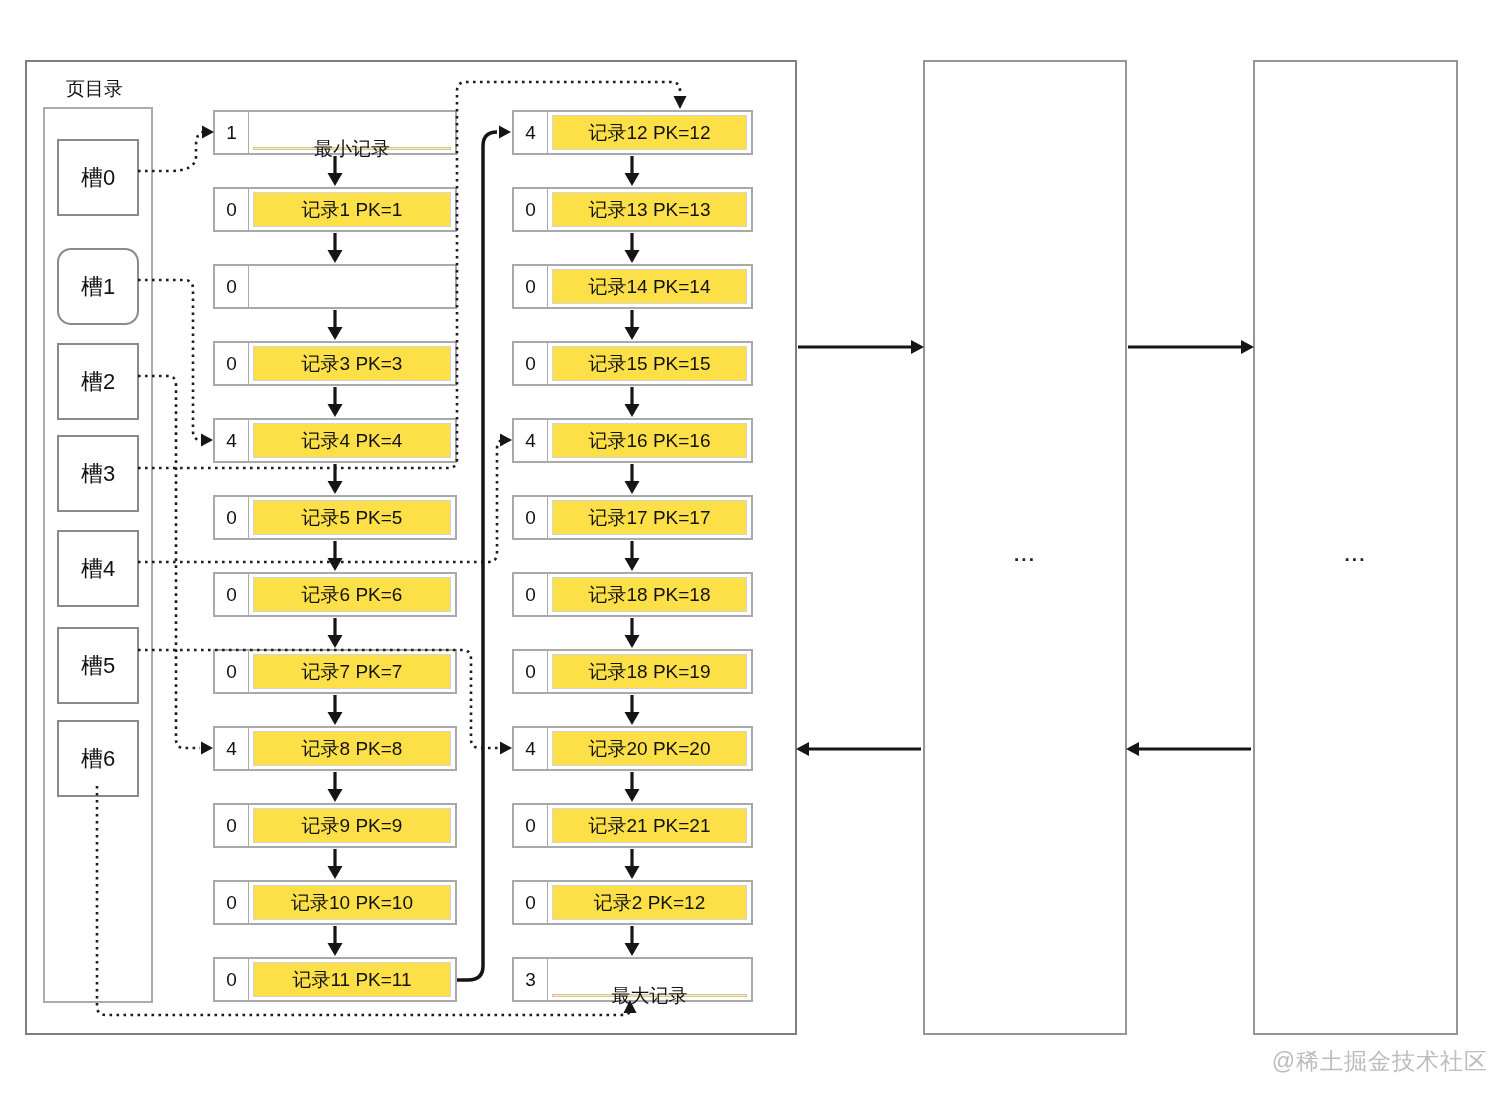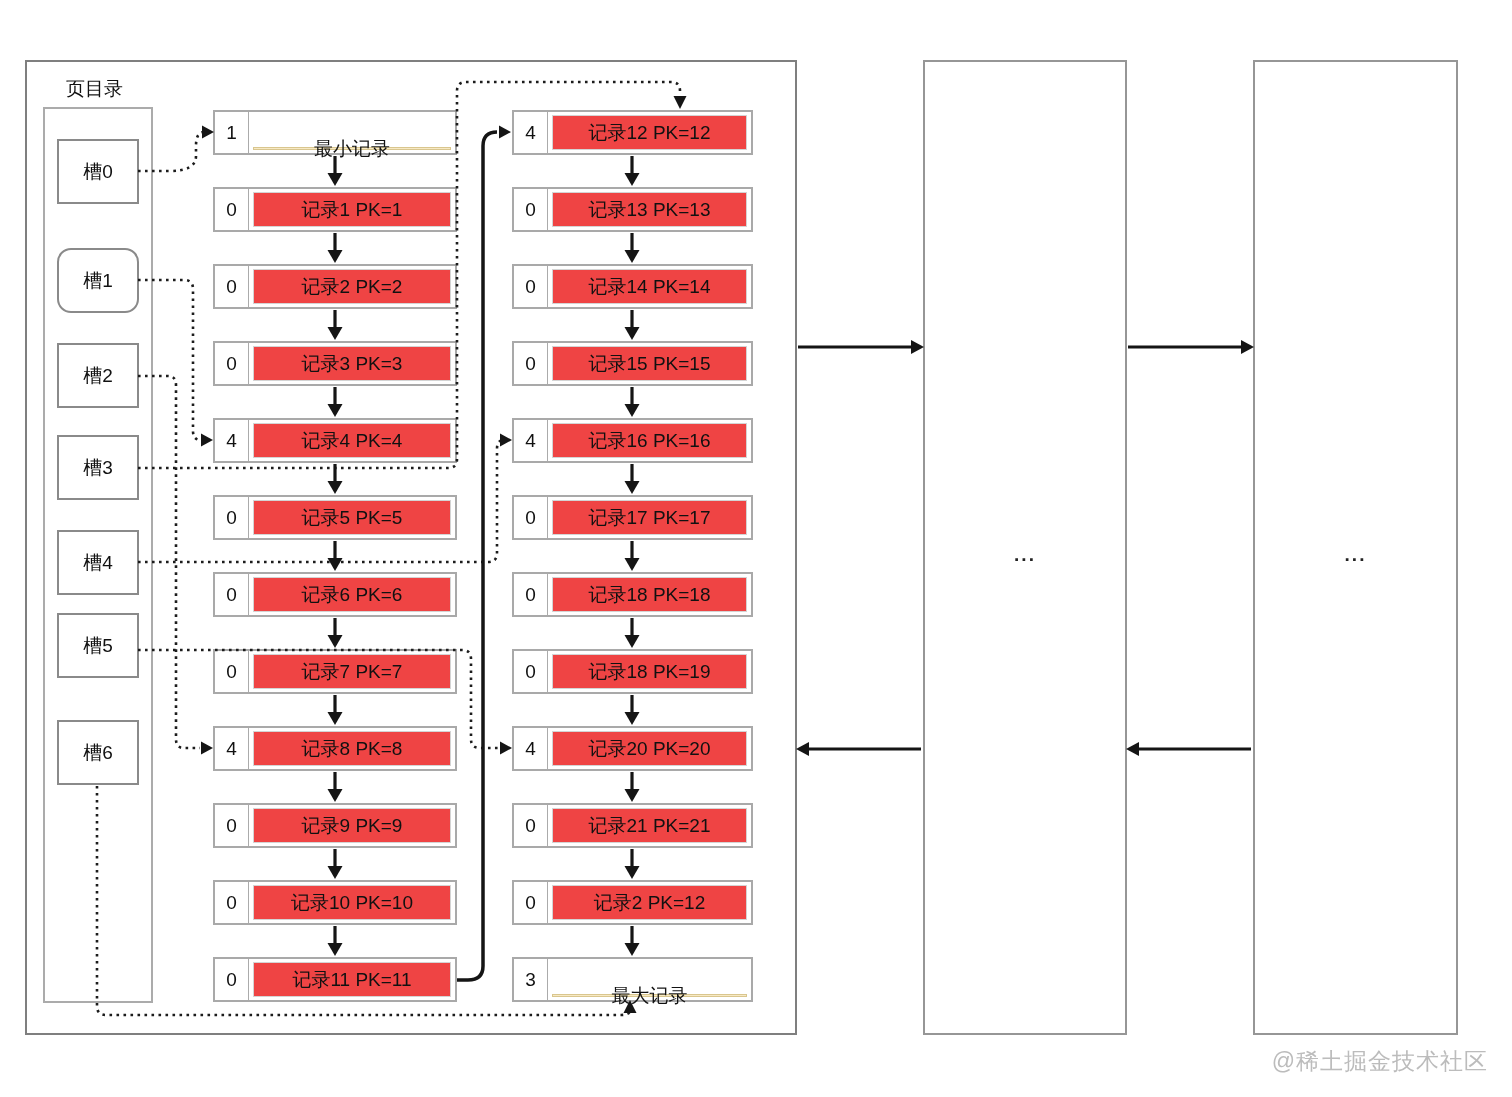--- a/index.html
+++ b/index.html
@@ -26,48 +26,48 @@
     position: absolute; top: 482px; left: 0; width: 100%;
     text-align: center; font-size: 19px; font-weight: bold; color: #222;
     letter-spacing: 2px;
   }
 
   #dir-label { position: absolute; left: 66px; top: 76px; font-size: 19px; color: #111; }
   #dir-box { position: absolute; left: 43px; top: 107px; width: 110px; height: 896px; border: 2px solid #ababab; background: #fff; }
 
   #slots { position: absolute; left: 57px; top: 139px; width: 82px; height: 712px; }
   .slot {
-    position: absolute; left: 0; width: 82px; height: 65px;
+    position: absolute; left: 0; width: 82px; height: 77px;
     border: 2.5px solid #8a8a8a; background: #fff;
     display: flex; align-items: center; justify-content: center;
-    font-size: 19px; color: #111;
+    font-size: 22px; color: #111;
   }
   .slot:nth-child(1) { top: 0px; }
   .slot:nth-child(2) { top: 109px; border-radius: 14px; }
   .slot:nth-child(3) { top: 204px; }
   .slot:nth-child(4) { top: 296px; }
   .slot:nth-child(5) { top: 391px; }
-  .slot:nth-child(6) { top: 474px; }
+  .slot:nth-child(6) { top: 488px; }
   .slot:nth-child(7) { top: 581px; }
 
   .rec-col { position: absolute; top: 110px; display: flex; flex-direction: column; gap: 32px; }
   #col-left  { left: 213px; width: 244px; }
   #col-right { left: 512px; width: 241px; }
   .rec {
     height: 45px; border: 2px solid #a9a9a9; background: #fff;
     display: flex; align-items: stretch;
   }
   .rec .num {
     width: 34px; border-right: 1.5px solid #ababab; flex: none;
     display: flex; align-items: center; justify-content: center;
     font-size: 19px; color: #111;
   }
   .rec .txt-wrap { flex: 1; padding: 3px 4px; display: flex; }
   .rec .txt {
-    flex: 1; border: 1.5px solid #d4d4d4; background: #ef4444;
+    flex: 1; border: 1.5px solid #d4d4d4; background: #fde047;
     display: flex; align-items: center; justify-content: center;
     font-size: 19px; color: #111; white-space: nowrap;
   }
   .rec.special .txt { background: #f7e9c4; border-color: #d9c68e; margin-top: 32px; }
 
   #connectors { position: absolute; left: 0; top: 0; pointer-events: none; }
   .dotted { stroke: #1c1c1c; stroke-width: 2.6; fill: none; stroke-dasharray: 2.6 4.4; }
   .solid  { stroke: #151515; stroke-width: 3.2; fill: none; }
   .head   { fill: #151515; stroke: none; }
 
@@ -132,23 +132,20 @@
       </div>
     </div>
       <div class="rec">
       <div class="num">0</div>
       <div class="txt-wrap">
         <div class="txt">记录1 PK=1</div>
       </div>
     </div>
       <div class="rec">
       <div class="num">0</div>
-      <div class="txt-wrap">
-        <div class="txt">记录2 PK=2</div>
-      </div>
     </div>
       <div class="rec">
       <div class="num">0</div>
       <div class="txt-wrap">
         <div class="txt">记录3 PK=3</div>
       </div>
     </div>
       <div class="rec">
       <div class="num">4</div>
       <div class="txt-wrap">

